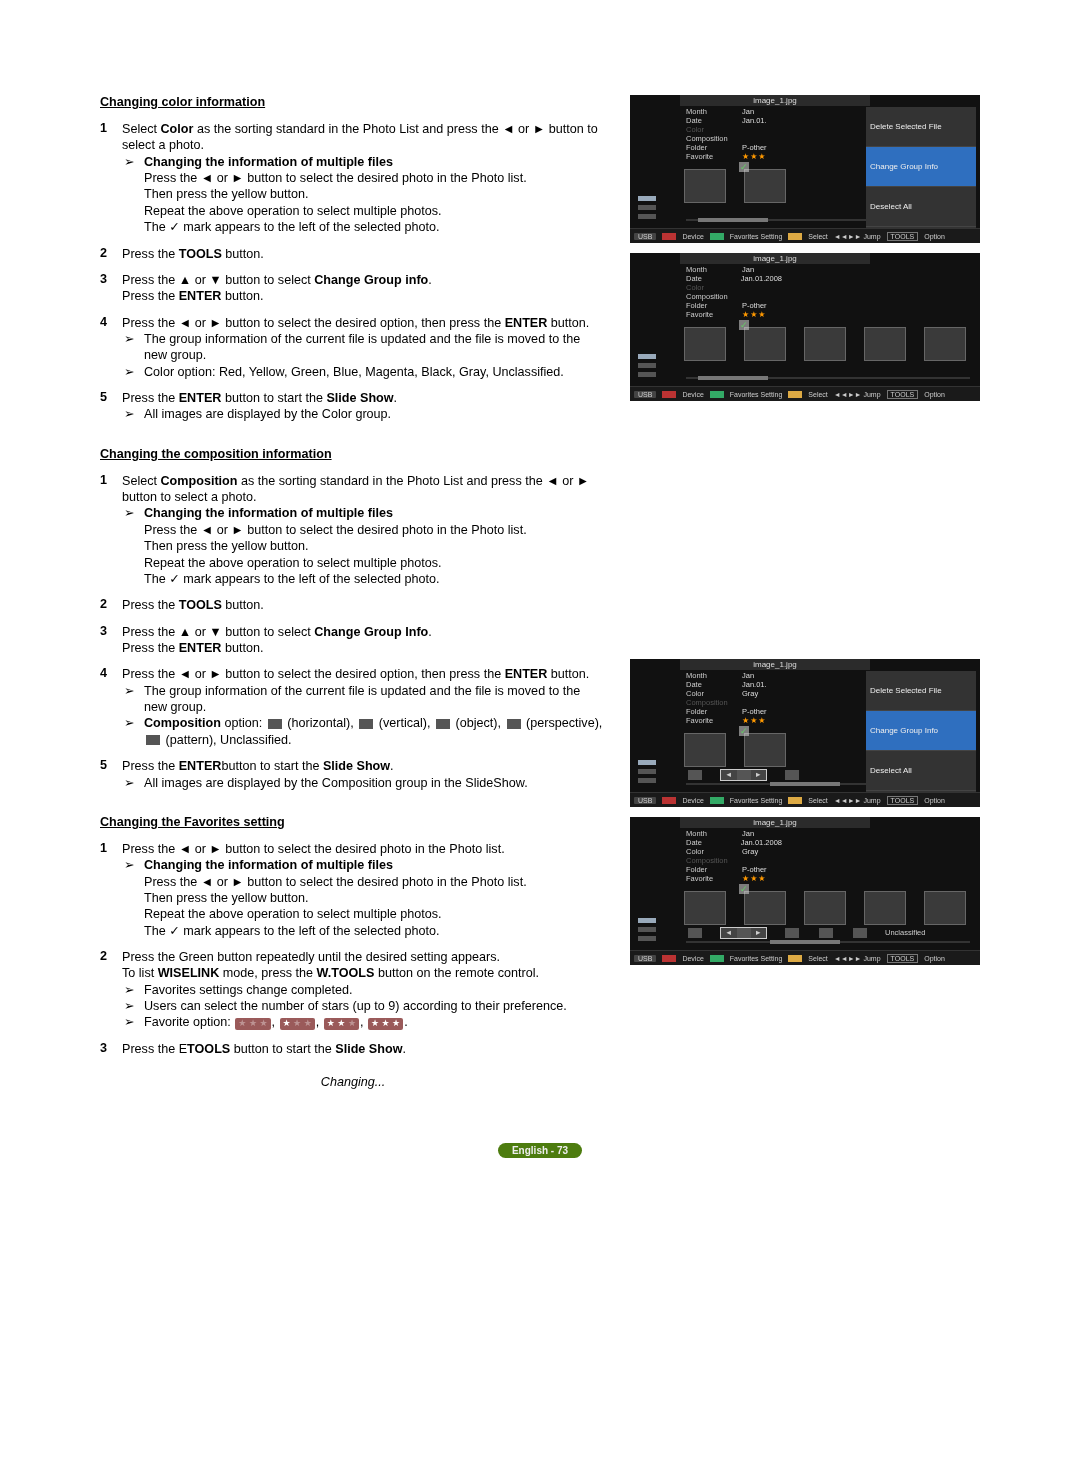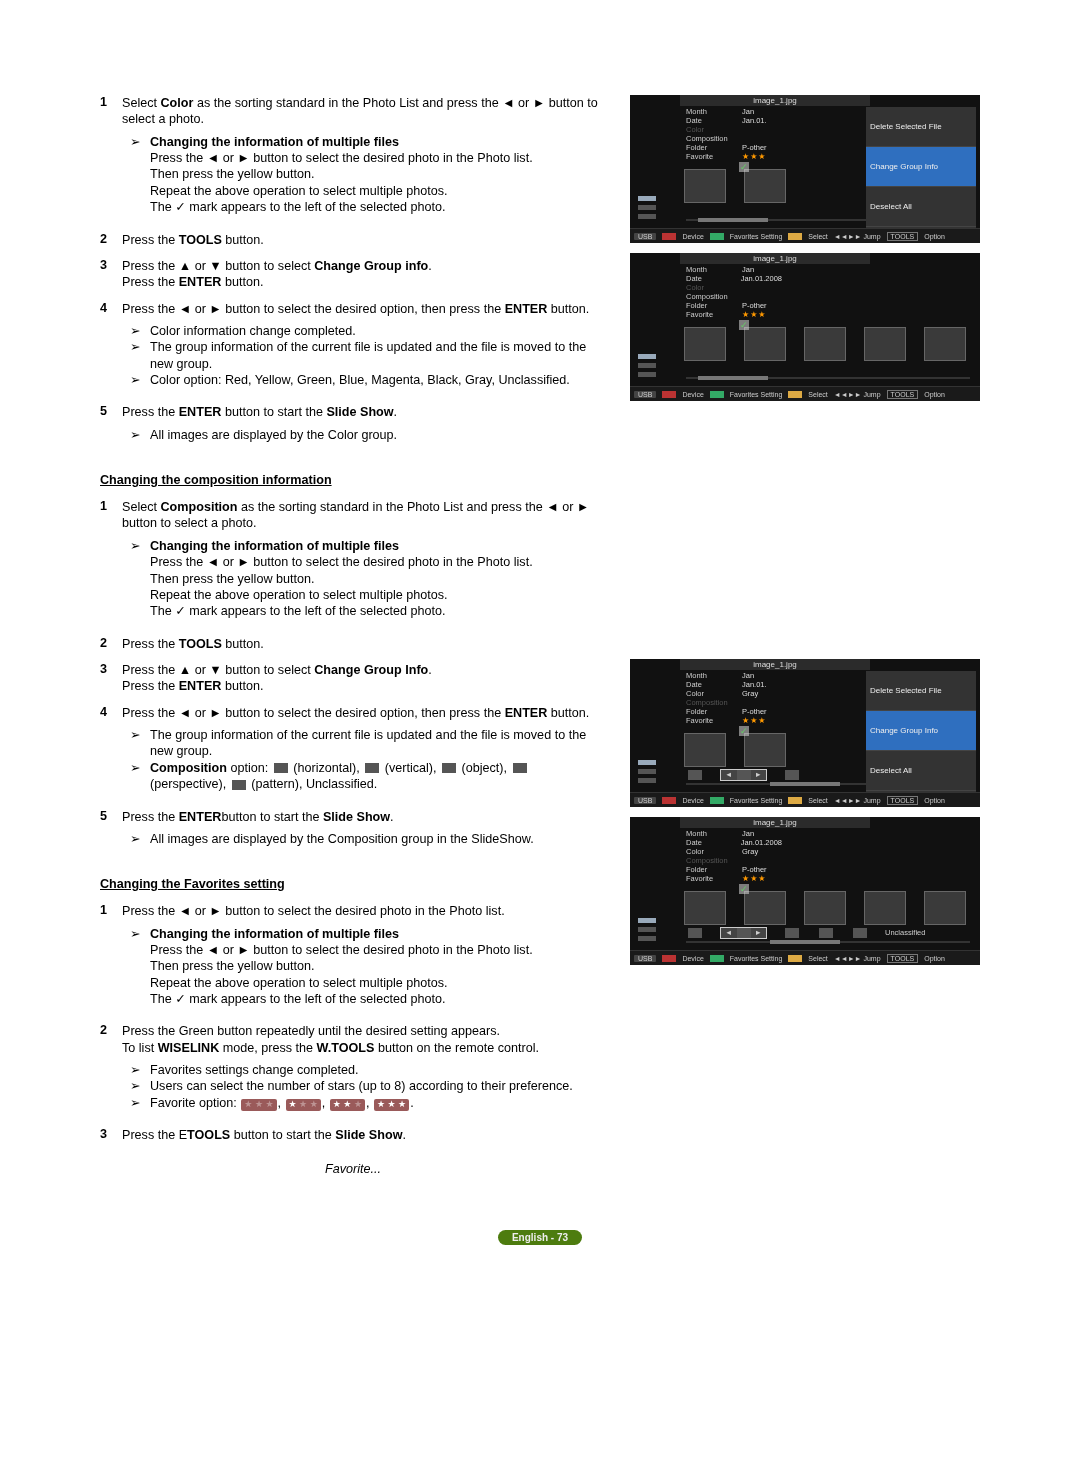--- a/index.html
+++ b/index.html
@@ -47,21 +47,21 @@
     font-weight: bold;
     flex-shrink: 0;
   }
   ol.steps > li > .body {
     flex: 1;
     line-height: 1.3;
   }
   .arrow-list {
     list-style: none;
     padding: 0;
-    margin: 6px;
+    margin: 0;
   }
   .arrow-list > li {
     position: relative;
     padding-left: 22px;
     line-height: 1.3;
   }
   .arrow-list > li::before {
     content: "➢";
     position: absolute;
     left: 2px;
@@ -208,20 +208,21 @@
     padding: 2px 14px;
     font-weight: bold;
   }
 </style>
 </head>
 <body>
 
 <div class="page">
   <div class="left">
 
+    <div class="section-title">Changing color information</div>
     <ol class="steps">
       <li>
           <span class="num">1</span>
         <div class="body">
           <span>Select </span><span class="bold">Color</span><span> as the sorting standard in the Photo List and press the ◄ or ► button to select a photo.</span>
           <ul class="arrow-list">
               <li>
             <span class="bold">Changing the information of multiple files</span><br>
             <span>Press the ◄ or ► button to select the desired photo in the Photo list.</span><br>
             <span>Then press the yellow button.</span><br>
@@ -240,21 +241,20 @@
         <div class="body">
           <span>Press the ▲ or ▼ button to select </span><span class="bold">Change Group info</span><span>.</span><br>
           <span>Press the </span><span class="bold">ENTER</span><span> button.</span>
         </div>
         </li>
       <li>
           <span class="num">4</span>
         <div class="body">
           <span>Press the ◄ or ► button to select the desired option, then press the </span><span class="bold">ENTER</span><span> button.</span>
           <ul class="arrow-list">
-            <li>Color information change completed.</li>
             <li>The group information of the current file is updated and the file is moved to the new group.</li>
             <li>Color option: Red, Yellow, Green, Blue, Magenta, Black, Gray, Unclassified.</li>
           </ul>
         </div>
         </li>
       <li>
           <span class="num">5</span>
         <div class="body">
           <span>Press the </span><span class="bold">ENTER</span><span> button to start the </span><span class="bold">Slide Show</span><span>.</span>
           <ul class="arrow-list">
@@ -330,36 +330,36 @@
             </ul>
         </div>
         </li>
       <li>
           <span class="num">2</span>
         <div class="body">
           <span>Press the Green button repeatedly until the desired setting appears.</span><br>
           <span>To list </span><span class="bold">WISELINK</span><span> mode, press the </span><span class="bold">W.TOOLS</span><span> button on the remote control.</span>
           <ul class="arrow-list">
             <li>Favorites settings change completed.</li>
-            <li>Users can select the number of stars (up to 8) according to their preference.</li>
+            <li>Users can select the number of stars (up to 9) according to their preference.</li>
             <li><span>Favorite option: </span>
               <span class="stars-box"><span class="dim">★ ★ ★</span></span>,
               <span class="stars-box">★<span class="dim"> ★ ★</span></span>,
               <span class="stars-box">★ ★<span class="dim"> ★</span></span>,
               <span class="stars-box">★ ★ ★</span>.
             </li>
           </ul>
         </div>
         </li>
       <li>
           <span class="num">3</span>
         <div class="body"><span>Press the E</span><span class="bold">TOOLS</span><span> button to start the </span><span class="bold">Slide Show</span><span>.</span></div>
         </li>
     </ol>
-    <div class="continued italic">Favorite...</div>
+    <div class="continued italic">Changing...</div>
   </div>
 
   <div class="right">
 
     <div class="shot">
       <div class="shot-title">image_1.jpg</div>
       <div class="info-panel">
         <div class="info-row">
             <span class="lbl">Month</span>
             <span class="val">Jan</span>

